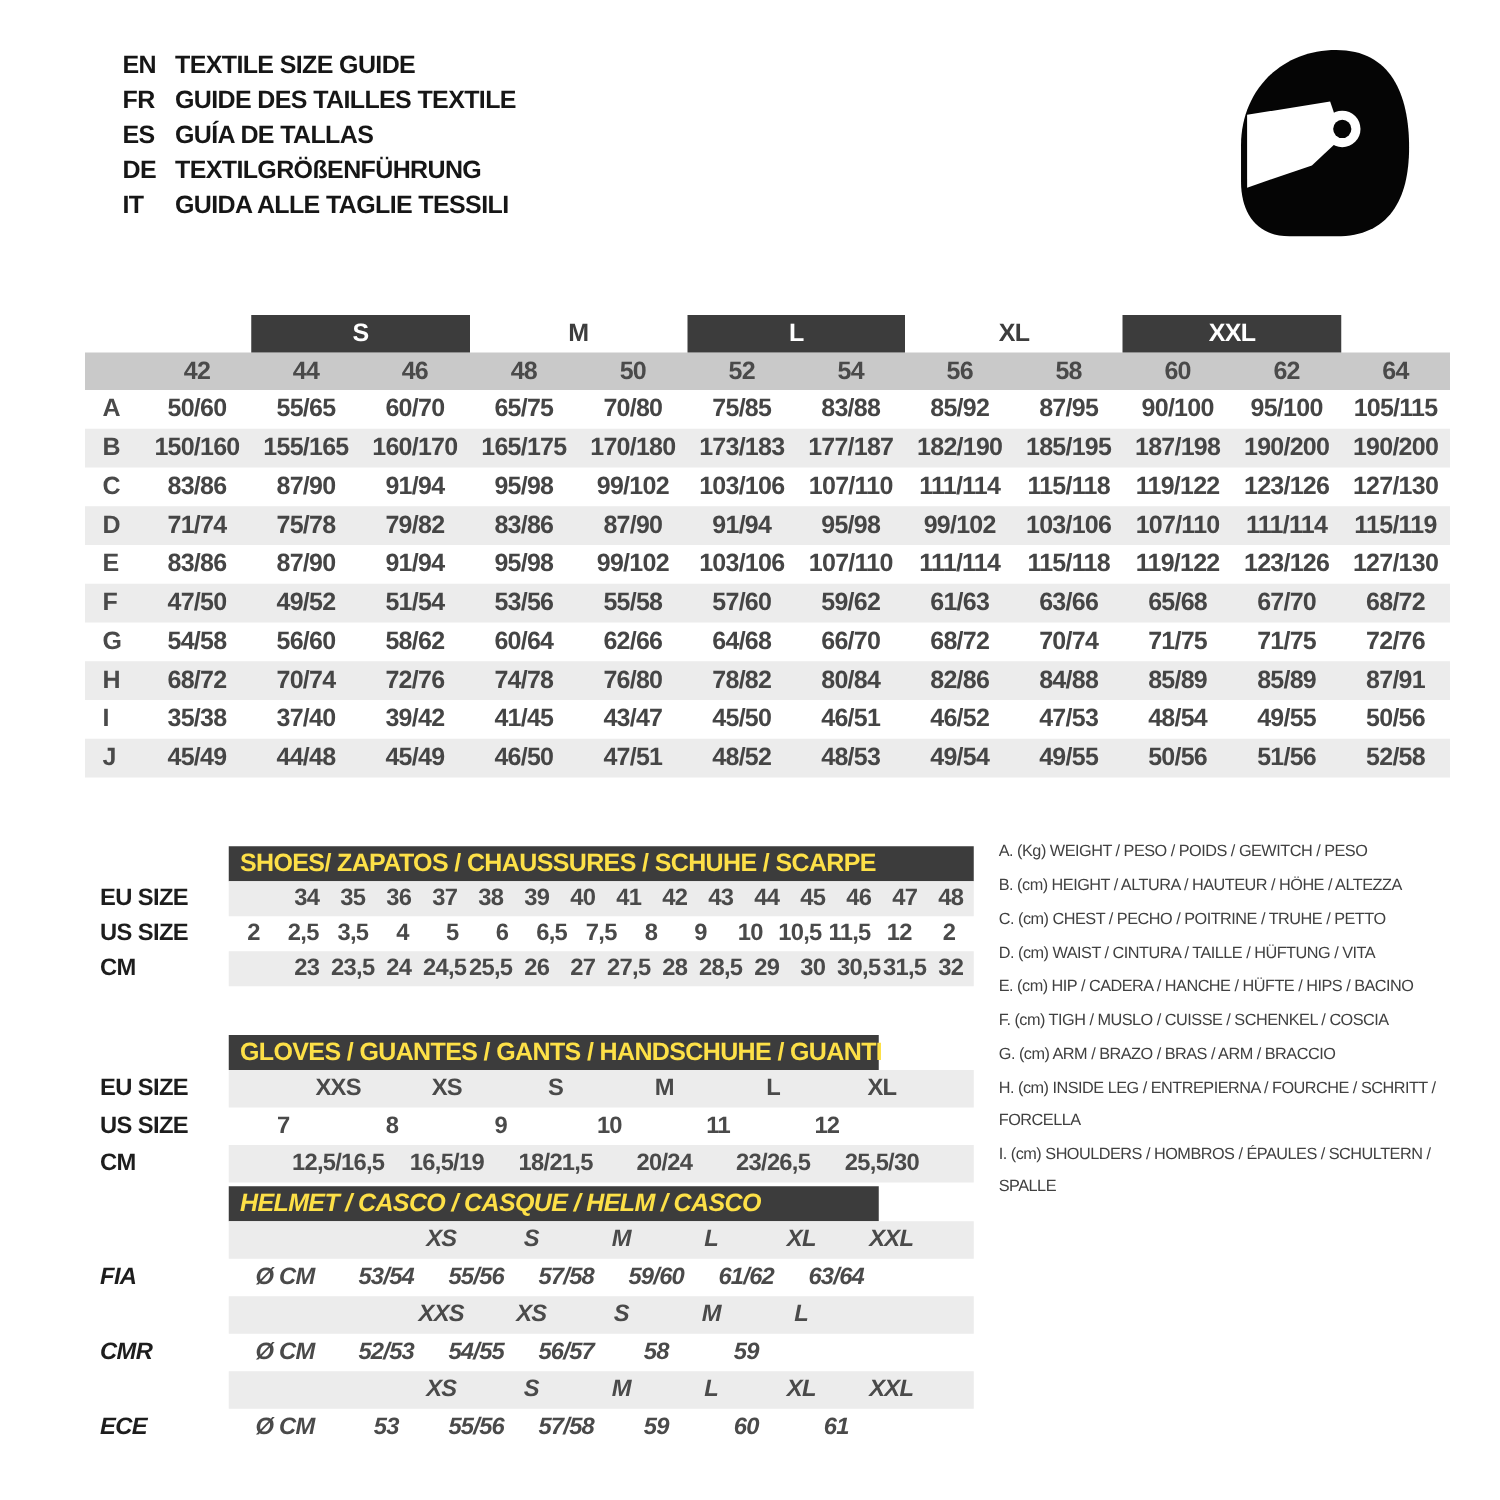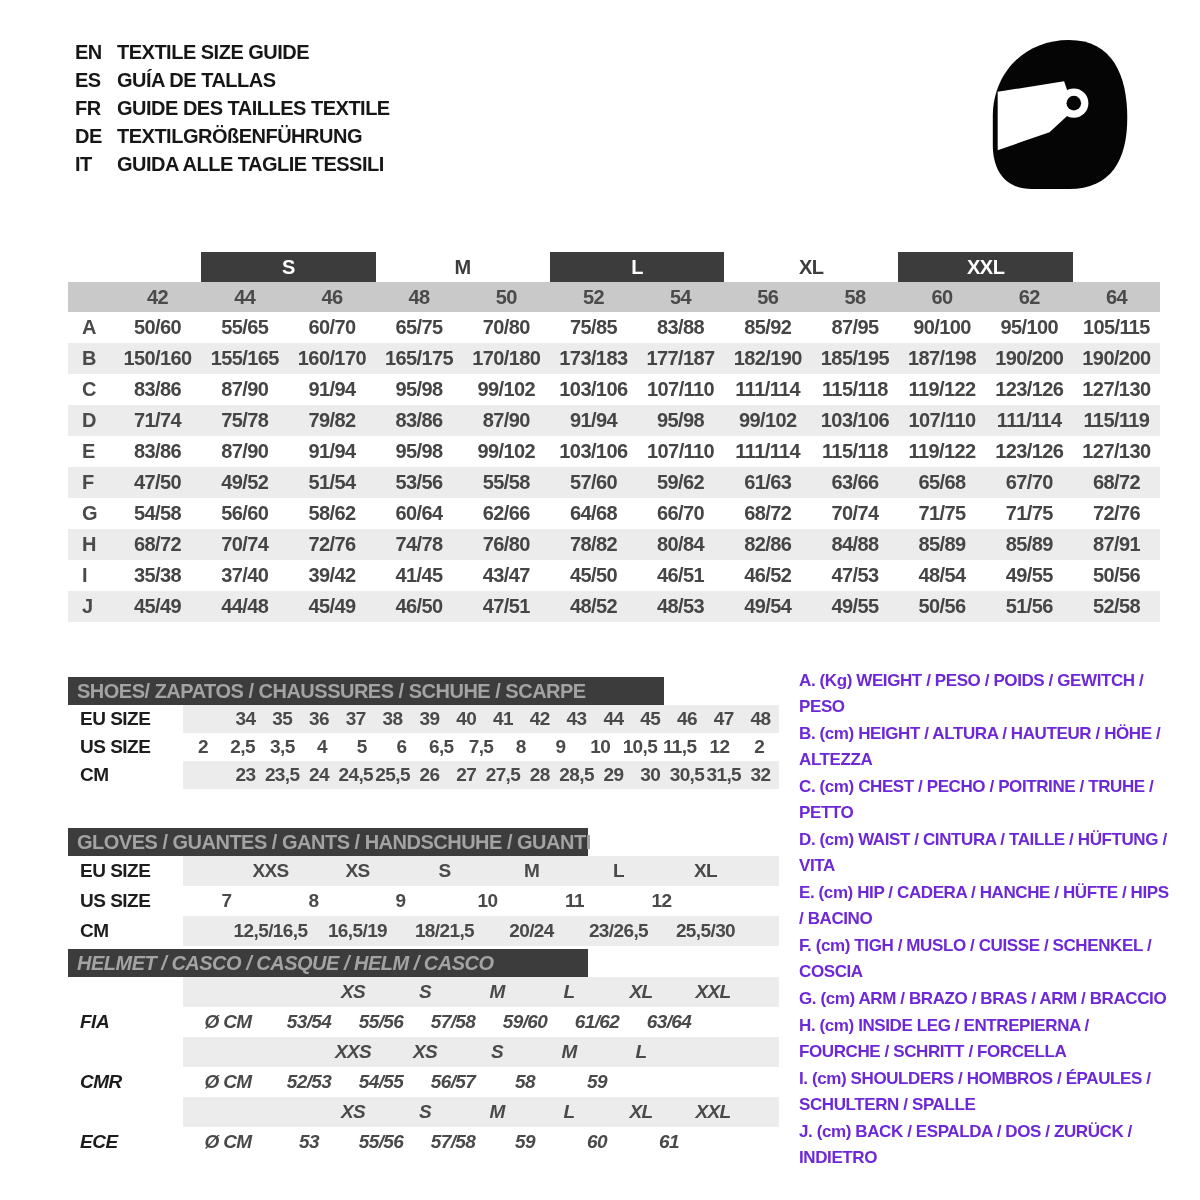--- a/index.html
+++ b/index.html
@@ -2,21 +2,21 @@
 <html style="--header-bar: #3c3c3c; --column-band: #c9c9c9; --row-stripe: #ececec; --text: #454545;"><head>
 <meta charset="utf-8">
 <style>
   * { margin:0; padding:0; box-sizing:border-box; }
   html,body { width:1200px; height:1200px; background:#fff; overflow:hidden;
     font-family:"Liberation Sans", sans-serif; color:#454545; }
   .abs { position:absolute; }
 
   
   #lang-block { left:75px; top:38px; }
-  .lang-row { display:flex; height:28px; align-items:center; }
+  .lang-row { display:flex; height:28px; align-items:center;margin-left:23px; }
   .lang-code { width:42px; font-weight:700; font-size:20px; color:#161616; letter-spacing:-0.5px; }
   .lang-label { font-weight:700; font-size:20px; color:#161616; letter-spacing:-0.5px; }
 
   
   #helmet-icon { left:975px; top:32px; width:162px; height:165px; }
 
   
   #size-table { left:68px; top:252px; width:1092px; }
   .grid13 { display:grid; grid-template-columns:46px repeat(12,1fr); }
   #bands-row { height:30px; }
@@ -26,60 +26,60 @@
   #cols-row { height:30px; background:var(--column-band,#c9c9c9); }
   .cell { display:flex; align-items:center; justify-content:center;
     font-weight:700; font-size:20px; letter-spacing:-0.6px; white-space:nowrap; }
   #cols-row .cell { color:#4a4a4a; }
   .trow { height:31px; }
   .trow.stripe { background:var(--row-stripe,#ececec); }
   .cell.letter { justify-content:flex-start; padding-left:14px; color:#4a4a4a; }
 
   
   .section { left:68px; width:720px; }
-  .bar { height:28px; background:var(--header-bar,#3c3c3c);
-    color:#a3a3a3; display:flex; align-items:center; padding-left:9px;
+  .bar { margin-left:115px; height:28px; background:var(--header-bar,#3c3c3c);
+    color:#fde047; display:flex; align-items:center; padding-left:9px;
     font-weight:700; font-size:20px; letter-spacing:-0.5px; white-space:nowrap; }
   .bar.w-shoes { width:596px; }
   .bar.w-small { width:520px; }
   .brow { display:flex; height:28px; }
   .blabel { width:115px; display:flex; align-items:center; padding-left:12px;
     font-weight:700; font-size:19px; color:#1d1d1d; letter-spacing:-0.5px; }
   .bcontent { width:596px; display:grid; align-items:center; }
   .bcontent.shaded { background:var(--row-stripe,#ececec);padding-left:44px; }
   .bcell { display:flex; align-items:center; justify-content:center;
     font-weight:700; font-size:19px; letter-spacing:-0.6px; white-space:nowrap; color:#4a4a4a; }
   .cols15 { grid-template-columns:repeat(15,1fr); }
   .cols6  { grid-template-columns:repeat(6,87px); }
   .helmet-grid { grid-template-columns:90px repeat(6,72px); }
   #shoes-section  { top:677px; }
   #gloves-section { top:828px; }
   #helmet-section { top:949px;font-style:italic; }
   #gloves-section .brow, #helmet-section .brow { height:30px; }
 
   
   #legend { left:799px; top:668px; width:372px; }
-  .legend-item { font-weight:700; font-size:17px; line-height:26px;
-    color:#6d28d9; letter-spacing:-0.4px; margin-bottom:1px; }
+  .legend-item { font-weight:400; font-size:13px; line-height:26px;
+    color:#404040; letter-spacing:-0.4px; margin-bottom:1px; }
 </style>
 </head>
 <body>
 
 <div id="lang-block" class="abs">
     <div class="lang-row">
       <div class="lang-code">EN</div>
       <div class="lang-label">TEXTILE SIZE GUIDE</div>
     </div>
     <div class="lang-row">
+      <div class="lang-code">FR</div>
+      <div class="lang-label">GUIDE DES TAILLES TEXTILE</div>
+    </div>
+    <div class="lang-row">
       <div class="lang-code">ES</div>
       <div class="lang-label">GUÍA DE TALLAS</div>
-    </div>
-    <div class="lang-row">
-      <div class="lang-code">FR</div>
-      <div class="lang-label">GUIDE DES TAILLES TEXTILE</div>
     </div>
     <div class="lang-row">
       <div class="lang-code">DE</div>
       <div class="lang-label">TEXTILGRÖßENFÜHRUNG</div>
     </div>
     <div class="lang-row">
       <div class="lang-code">IT</div>
       <div class="lang-label">GUIDA ALLE TAGLIE TESSILI</div>
     </div>
   </div>
@@ -456,14 +456,13 @@
 <div id="legend" class="abs">
     <div class="legend-item">A. (Kg) WEIGHT / PESO / POIDS / GEWITCH / PESO</div>
     <div class="legend-item">B. (cm) HEIGHT / ALTURA / HAUTEUR / HÖHE / ALTEZZA</div>
     <div class="legend-item">C. (cm) CHEST / PECHO / POITRINE / TRUHE / PETTO</div>
     <div class="legend-item">D. (cm) WAIST / CINTURA / TAILLE / HÜFTUNG / VITA</div>
     <div class="legend-item">E. (cm) HIP / CADERA / HANCHE / HÜFTE / HIPS / BACINO</div>
     <div class="legend-item">F. (cm) TIGH / MUSLO / CUISSE / SCHENKEL / COSCIA</div>
     <div class="legend-item">G. (cm) ARM / BRAZO / BRAS / ARM / BRACCIO</div>
     <div class="legend-item">H. (cm) INSIDE LEG / ENTREPIERNA / FOURCHE / SCHRITT / FORCELLA</div>
     <div class="legend-item">I. (cm) SHOULDERS / HOMBROS / ÉPAULES / SCHULTERN / SPALLE</div>
-    <div class="legend-item">J. (cm) BACK / ESPALDA / DOS / ZURÜCK / INDIETRO</div>
   </div>
 
 </body></html>

